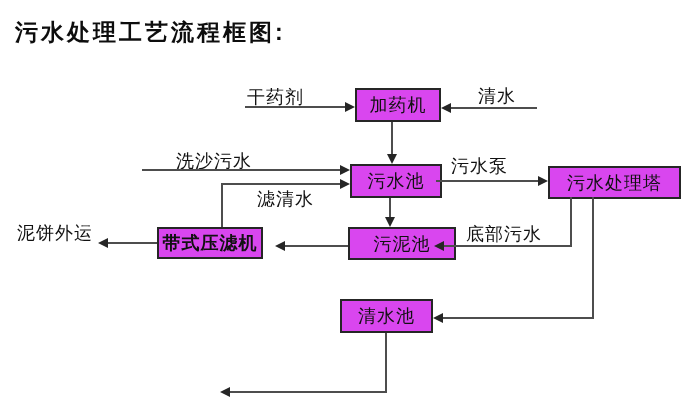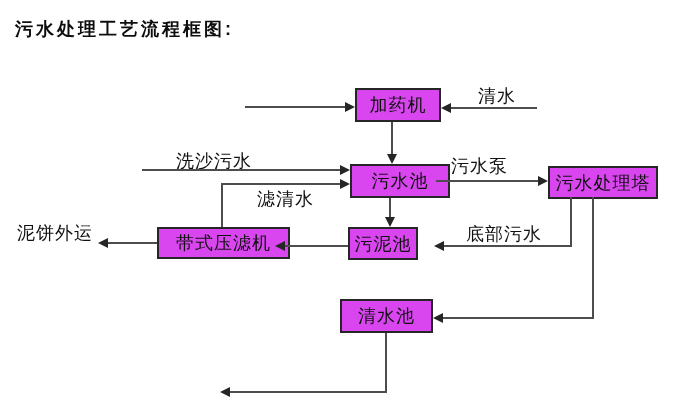--- a/index.html
+++ b/index.html
@@ -9,21 +9,21 @@
     height: 420px;
     background: #ffffff;
     font-family: "Liberation Sans", sans-serif;
     color: #111111;
     overflow: hidden;
   }
   .title {
     position: absolute;
     left: 15px;
     top: 17px;
-    font-size: 18px;
+    font-size: 23px;
     font-weight: bold;
     letter-spacing: 3px;
     color: #0d0d0d;
     white-space: nowrap;
   }
   .box {
     position: absolute;
     box-sizing: border-box;
     border: 2px solid #262626;
     background: #d946ef;
@@ -50,26 +50,27 @@
   .ar.down  { border-left: 5px solid transparent; border-right: 5px solid transparent; border-top: 10px solid #262626; }
 </style>
 </head>
 <body>
 
 <div class="canvas">
 
   <div class="title">污水处理工艺流程框图:</div>
 
   <div class="box" style="left:355px; top:88px;  width:86px;  height:34px;">加药机</div>
-  <div class="box" style="left:350px; top:164px; width:100px;  height:34px;">污水池</div>
-  <div class="box" style="left:548px; top:166px; width:110px; height:33px;">污水处理塔</div>
-  <div class="box" style="left:348px; top:227px; width:70px;  height:33px;">污泥池</div>
-  <div class="box" style="left:157px; top:227px; width:133px; height:32px;">带式压滤机</div>
+  <div class="box" style="left:350px; top:164px; width:92px;  height:34px;">污水池</div>
+  <div class="box" style="left:548px; top:166px; width:133px; height:33px;">污水处理塔</div>
+  <div class="box" style="left:348px; top:227px; width:108px;  height:33px;">污泥池</div>
+  <div class="box" style="left:157px; top:227px; width:106px; height:32px;font-weight:bold;">带式压滤机</div>
   <div class="box" style="left:340px; top:299px; width:93px;  height:34px;">清水池</div>
 
+  <div class="lbl" style="left:247px; top:85px;">干药剂</div>
   <div class="lbl" style="left:478px; top:84px;">清水</div>
   <div class="lbl" style="left:176px; top:149px;">洗沙污水</div>
   <div class="lbl" style="left:451px; top:154px;">污水泵</div>
   <div class="lbl" style="left:257px; top:187px;">滤清水</div>
   <div class="lbl" style="left:466px; top:222px;">底部污水</div>
   <div class="lbl" style="left:17px;  top:221px;">泥饼外运</div>
 
   <div class="h" style="left:245px; top:106px; width:100px;"></div>
   <div class="ar right" style="left:345px; top:102px;"></div>
 

